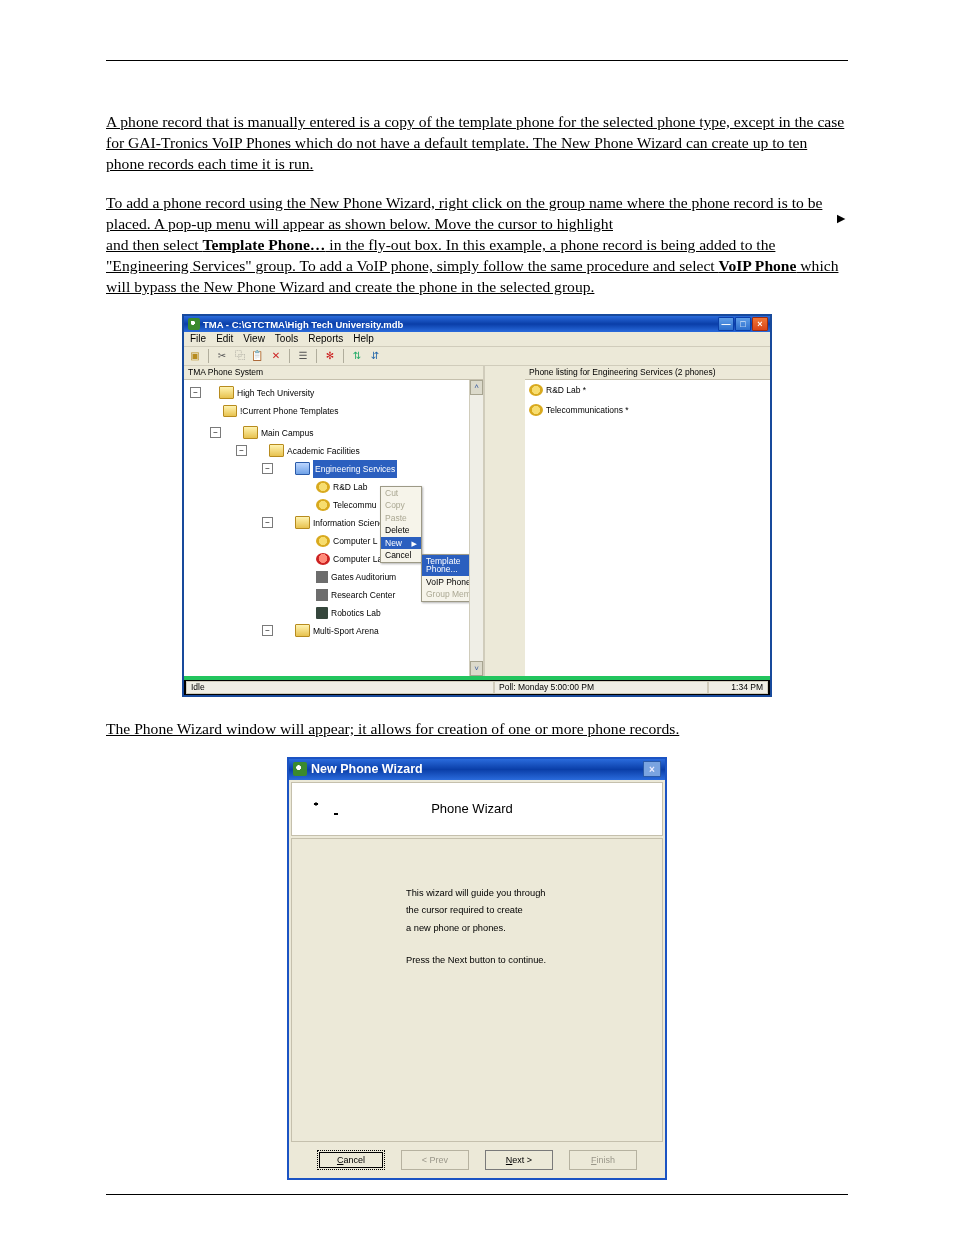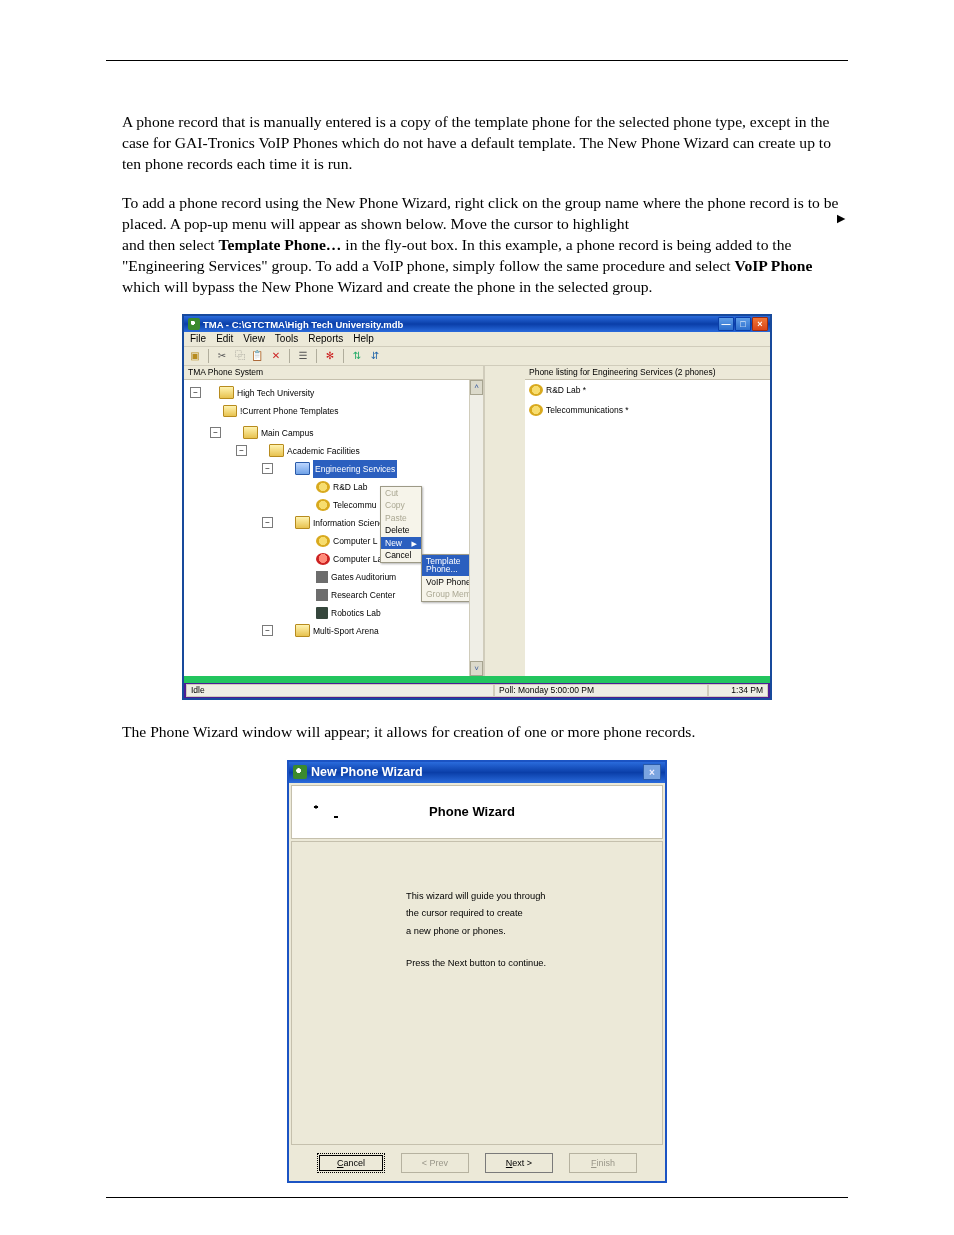--- a/index.html
+++ b/index.html
@@ -20,21 +20,21 @@
   hr.top-rule {
     border: none;
     border-top: 1.5px solid #000;
     margin: 0 0 50px 0;
   }
   hr.bottom-rule {
     border: none;
     border-top: 1px solid #000;
     margin-top: 14px;
   }
-  p { margin: 0 0 18px 16px; }
+  p { margin: 0 0 18px 0; text-decoration: underline; }
   p.indent-arrow { position: relative; }
   .arrow-right {
     position: absolute;
     right: 0;
     top: 18px;
     font-size: 14px;
   }
 
   
   .tma-window {
@@ -182,21 +182,21 @@
   }
   .fly-item { padding:2px 4px; }
   .fly-item.hi { background:#2b5fbf; color:#fff; }
   .fly-item.dis { color:#aba893; }
 
   
   .right-list { flex:1; background:#fff; padding:4px; position:relative; }
   .right-node { display:flex; align-items:center; margin-bottom:8px; font-size:8.5px; }
 
   .statusbar {
-    display:flex; background:#4c1d95; border-top:7px solid #22c55e;
+    display:flex; background:#000000; border-top:4px solid #22c55e;
     font-size:8.5px; padding:1px 2px;
   }
   .sb-cell { border:1px solid #d0ccbb; padding:1px 4px; background:#efeee5; }
 
   
   .wiz-dialog {
     width: 376px;
     margin: 6px auto 0 auto;
     font-family: Tahoma, Arial, sans-serif;
     font-size: 9.5px;
@@ -224,21 +224,21 @@
   }
   .wiz-logo {
     width:60px;height:38px;margin-left:4px;
     background:
       radial-gradient(ellipse 22px 14px at 20px 14px,#000 0 10%,transparent 12%),
       radial-gradient(ellipse 18px 10px at 40px 24px,#000 0 10%,transparent 12%);
     filter:contrast(200%);
   }
   .wiz-banner .hdr {
     position:absolute; left:0; right:10px; text-align:center;
-    font-size:13px; font-weight:bold;
+    font-size:13px; font-weight:normal;
   }
   .wiz-body {
     background:#ece9d8; border:1px solid #c5c0ad; margin:0 2px 2px 2px;
     height:256px; padding:46px 0 0 114px;
     font-size:9.3px; line-height:1.9;
   }
   .wiz-btnrow {
     display:flex; justify-content:center; gap:16px;
     padding:6px 0 8px 0;
   }

